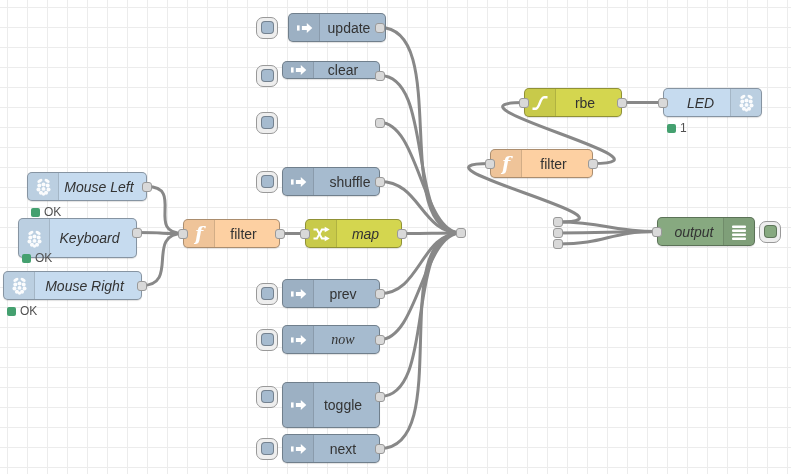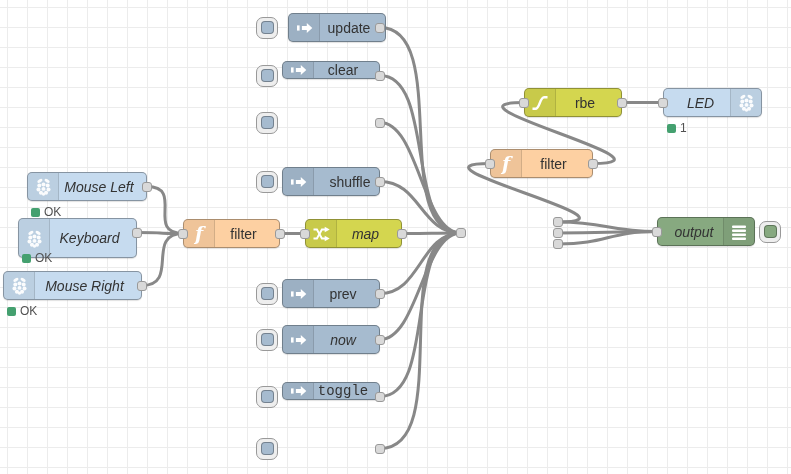--- a/index.html
+++ b/index.html
@@ -152,46 +152,55 @@
           <path d="M3 7.4h2.6v5.2H3z"></path>
           <path d="M7.9 8.1h4.9V5L18.3 10l-5.5 5v-3.1H7.9z"></path>
         </svg>
       </span>
       <span class="node-label" style="left: 30px; right: 6px;">prev</span>
     </div>
     <span class="port" style="left: 375px; top: 288.5px;"></span>
     <span class="node-button" style="left: 256px; top: 282.5px;">
       <span class="node-button-inner" style="background: rgb(166, 187, 207);"></span>
     </span>
-    <div class="node" style="left: 282px; top: 325px; width: 98px; height: 29px; background: rgb(166, 187, 207);">
+    <div class="node" style="left: 282px; top: 325px; width: 98px; height: 29px; background: rgb(166, 187, 207); font-family: Liberation Serif, serif;">
       <span class="icon-region icon-left">
         <svg viewBox="0 0 20 20" width="20" height="20" fill="#fff">
           <path d="M3 7.4h2.6v5.2H3z"></path>
           <path d="M7.9 8.1h4.9V5L18.3 10l-5.5 5v-3.1H7.9z"></path>
         </svg>
       </span>
       <span class="node-label italic" style="left: 30px; right: 6px;">now</span>
     </div>
     <span class="port" style="left: 375px; top: 334.5px;"></span>
     <span class="node-button" style="left: 256px; top: 328.5px;">
       <span class="node-button-inner" style="background: rgb(166, 187, 207);"></span>
     </span>
-    <div class="node" style="left: 282px; top: 382px; width: 98px; height: 18px; background: rgb(166, 187, 207); font-family: Liberation Mono, monospace;">
+    <div class="node" style="left: 282px; top: 382px; width: 98px; height: 46px; background: rgb(166, 187, 207);">
       <span class="icon-region icon-left">
         <svg viewBox="0 0 20 20" width="20" height="20" fill="#fff">
           <path d="M3 7.4h2.6v5.2H3z"></path>
           <path d="M7.9 8.1h4.9V5L18.3 10l-5.5 5v-3.1H7.9z"></path>
         </svg>
       </span>
       <span class="node-label" style="left: 30px; right: 6px;">toggle</span>
     </div>
     <span class="port" style="left: 375px; top: 391.5px;"></span>
     <span class="node-button" style="left: 256px; top: 385.5px;">
       <span class="node-button-inner" style="background: rgb(166, 187, 207);"></span>
     </span>
+    <div class="node" style="left: 282px; top: 434px; width: 98px; height: 29px; background: rgb(166, 187, 207);">
+      <span class="icon-region icon-left">
+        <svg viewBox="0 0 20 20" width="20" height="20" fill="#fff">
+          <path d="M3 7.4h2.6v5.2H3z"></path>
+          <path d="M7.9 8.1h4.9V5L18.3 10l-5.5 5v-3.1H7.9z"></path>
+        </svg>
+      </span>
+      <span class="node-label" style="left: 30px; right: 6px;">next</span>
+    </div>
     <span class="port" style="left: 375px; top: 443.5px;"></span>
     <span class="node-button" style="left: 256px; top: 437.5px;">
       <span class="node-button-inner" style="background: rgb(166, 187, 207);"></span>
     </span>
     <div class="node" style="left: 27px; top: 172px; width: 120px; height: 29px; background: rgb(198, 219, 239);">
       <span class="icon-region icon-left">
         <svg viewBox="0 0 20 20" width="19" height="19" fill="#fff" opacity="0.95">
           <ellipse cx="6.2" cy="4.1" rx="3" ry="1.6" transform="rotate(-30 6.2 4.1)"></ellipse>
           <ellipse cx="13.8" cy="4.1" rx="3" ry="1.6" transform="rotate(30 13.8 4.1)"></ellipse>
           <circle cx="5.6" cy="9" r="2.1"></circle>

